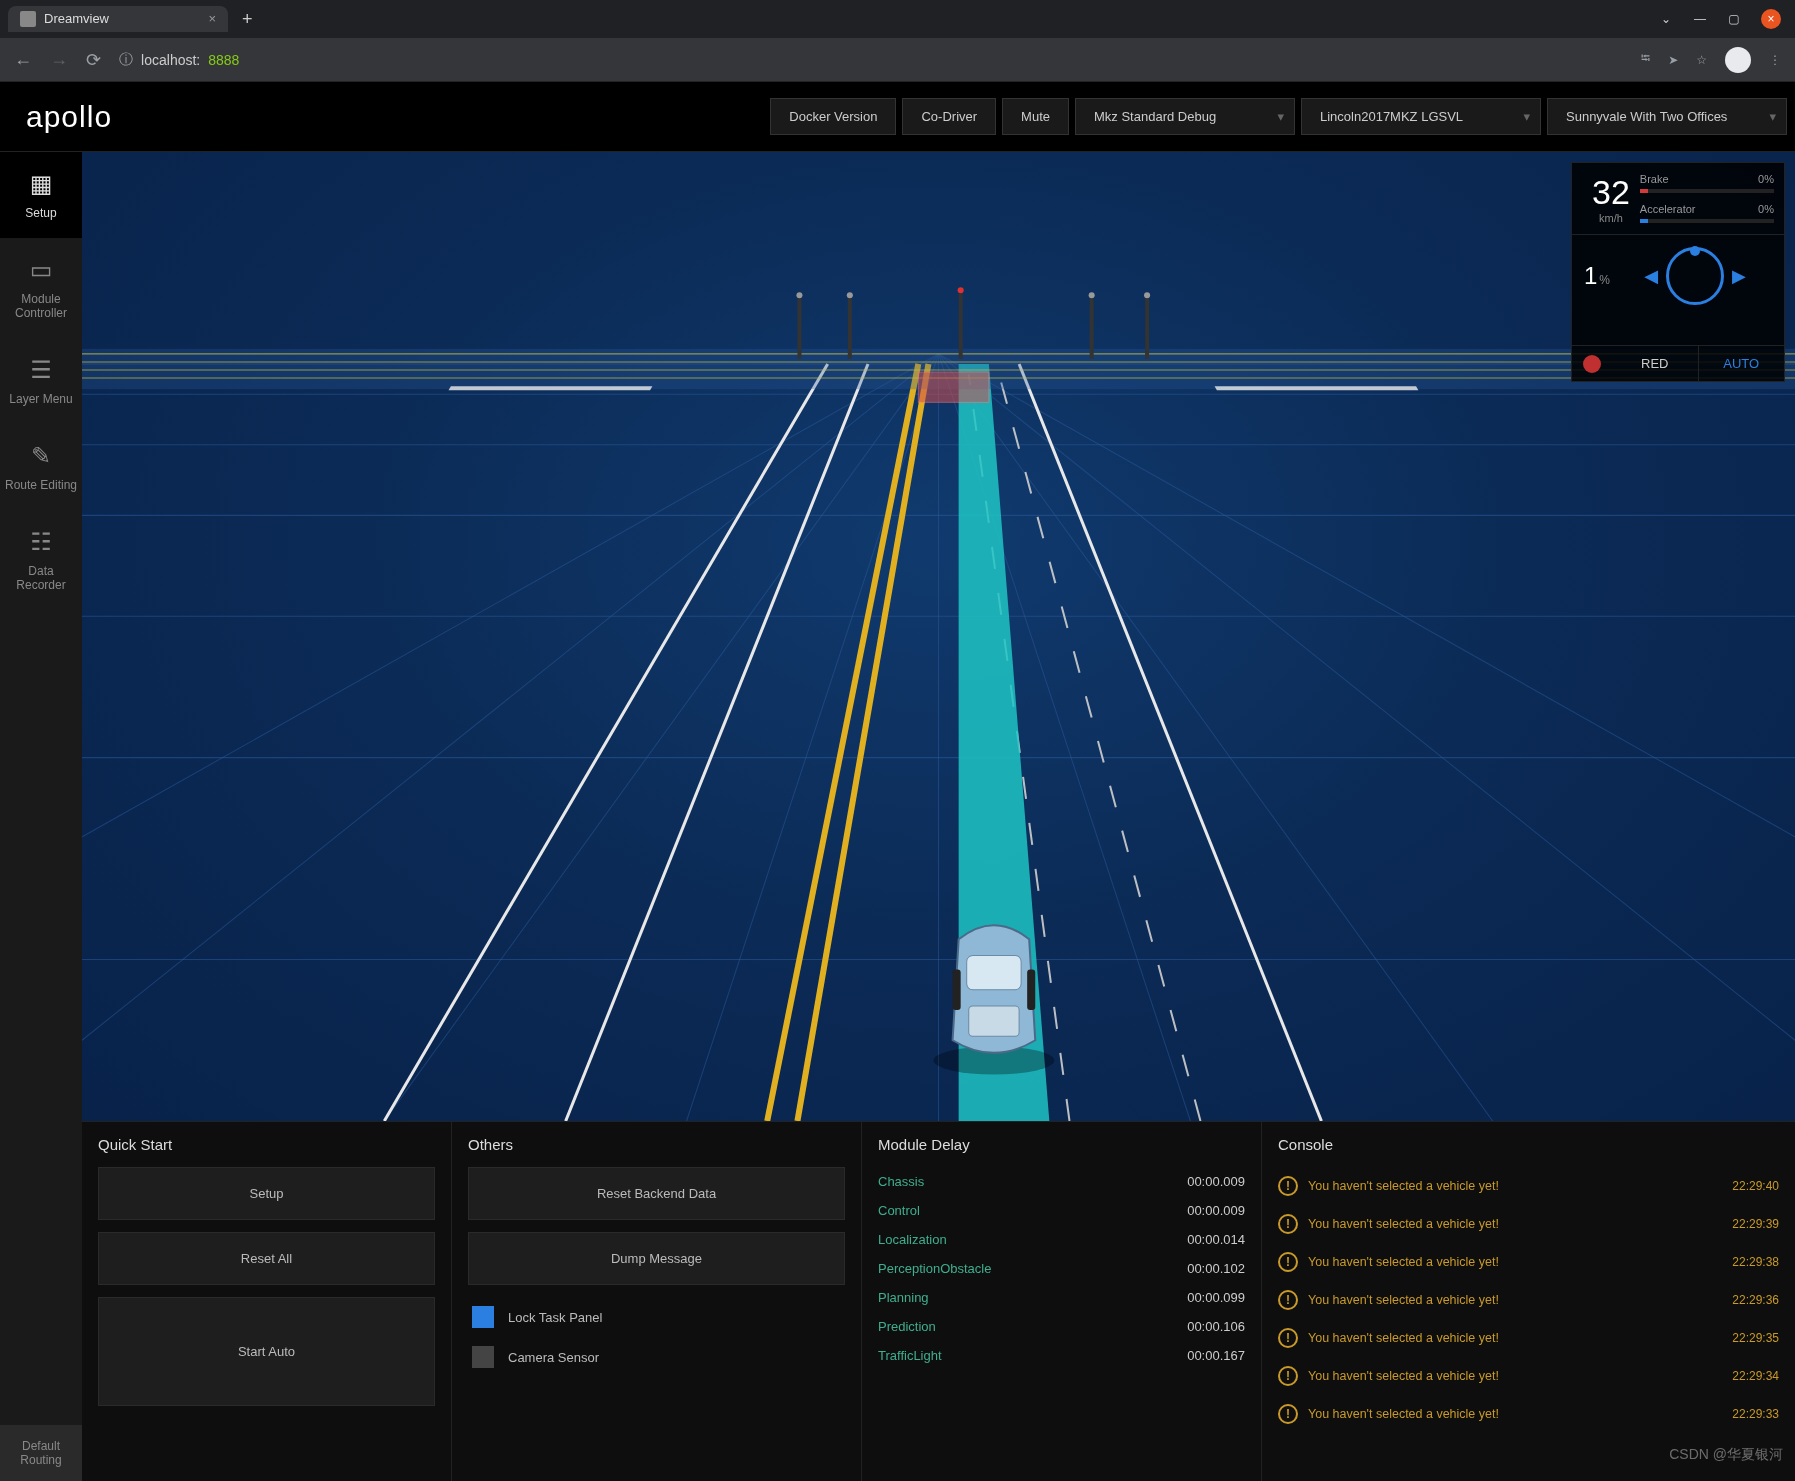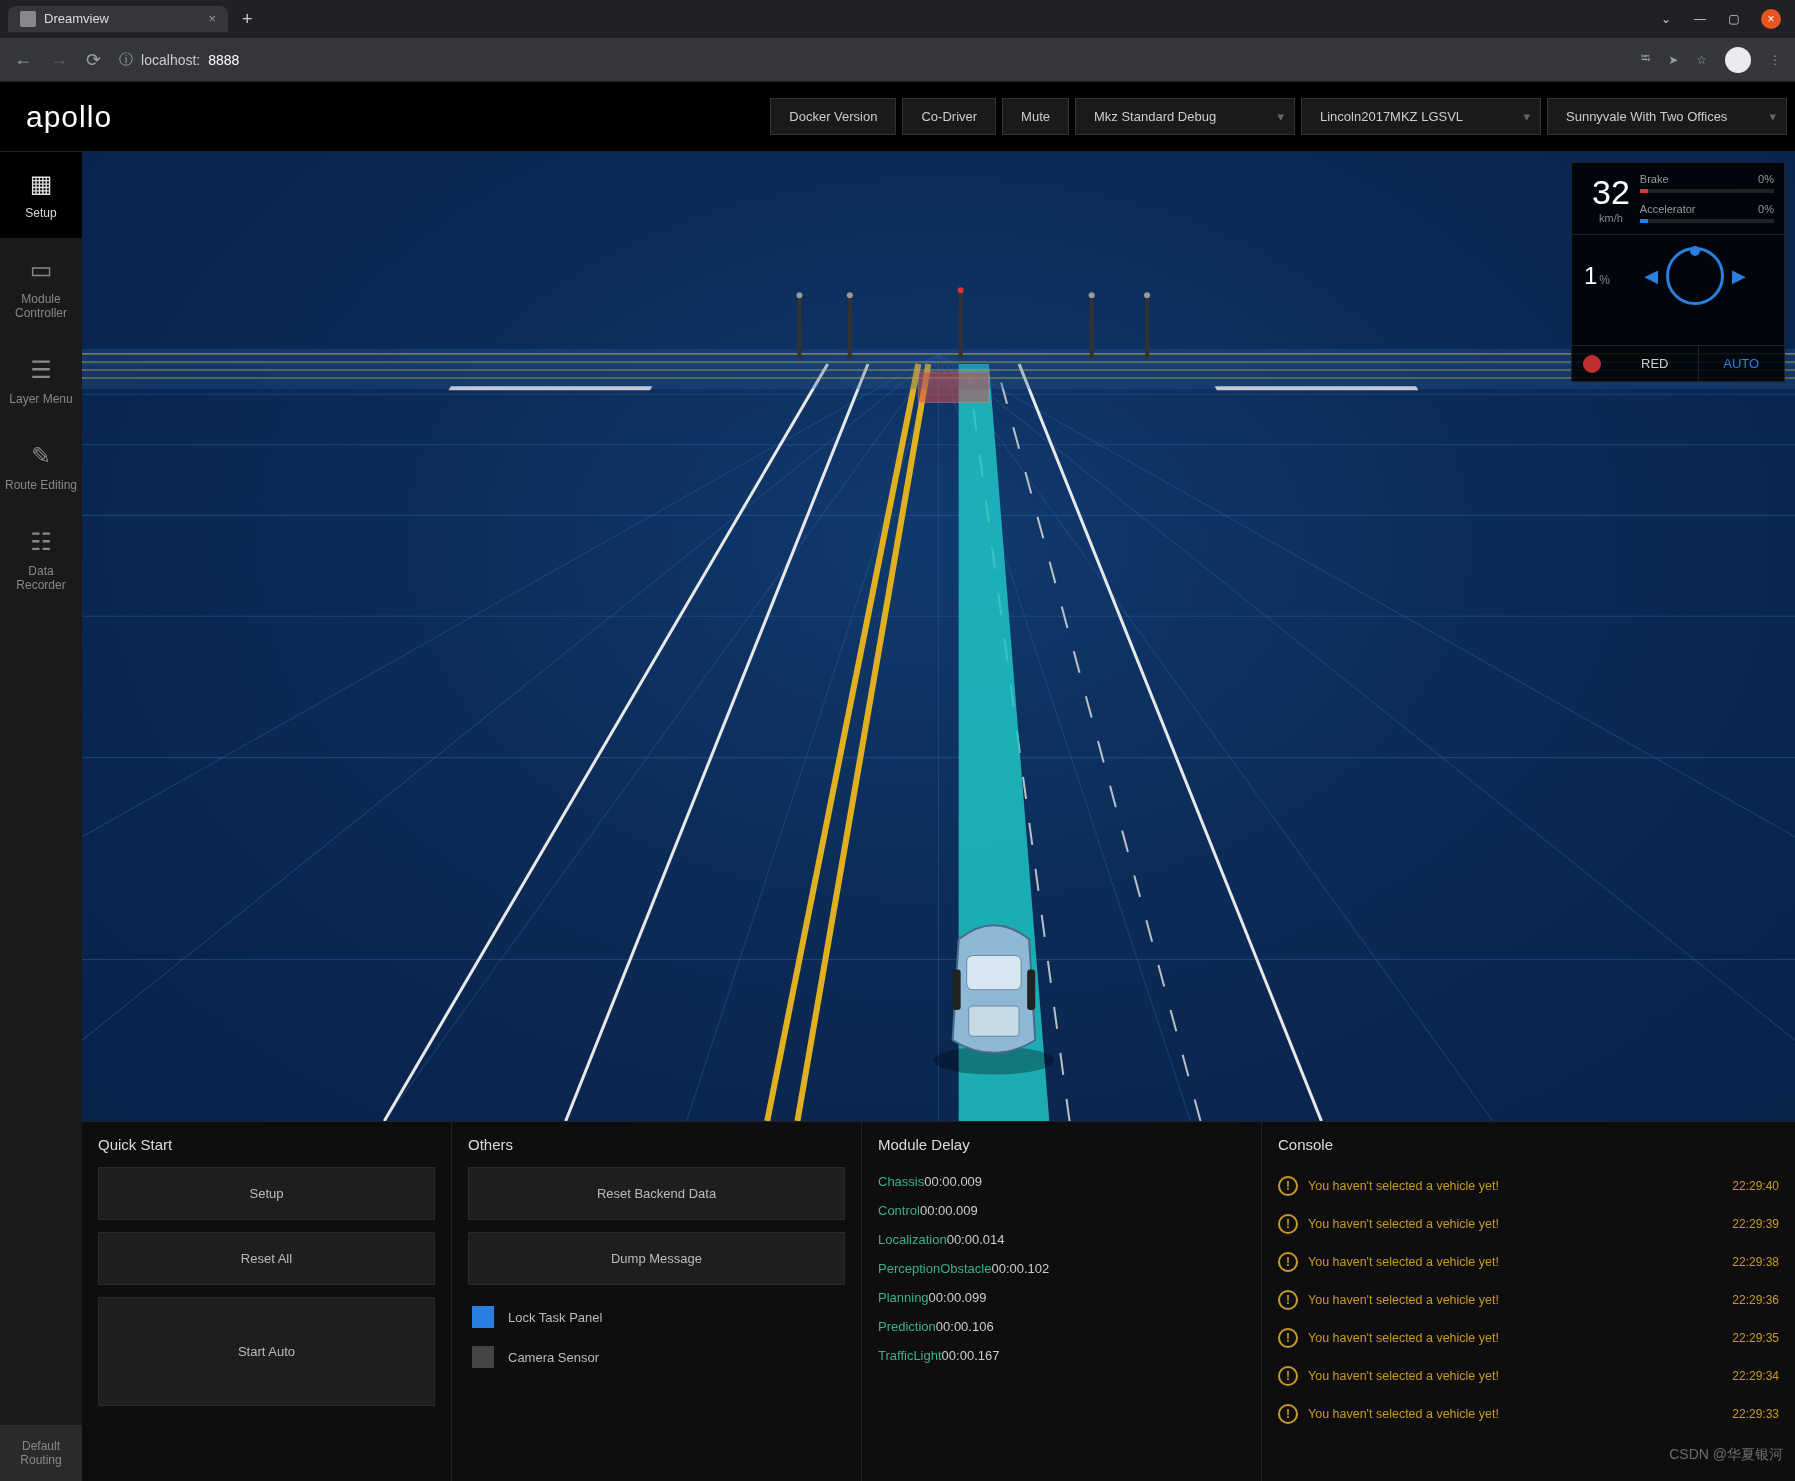--- a/index.html
+++ b/index.html
@@ -70,21 +70,21 @@
 
 .panels { display: flex; height: 360px; background: #0e0e0e; border-top: 1px solid #222; }
 .panel { flex: 1; border-right: 1px solid #222; padding: 14px 16px; overflow-y: auto; }
 .panel:last-child { border-right: none; }
 .panel h3 { color: #ddd; font-size: 15px; font-weight: 500; margin-bottom: 14px; }
 .pbtn { display: block; width: 100%; background: #1e1e1e; border: 1px solid #2a2a2a; color: #bbb; padding: 18px 0; margin-bottom: 12px; font-size: 13px; text-align: center; cursor: pointer; }
 .pbtn.tall { padding: 46px 0; }
 .check-row { display: flex; align-items: center; gap: 14px; padding: 9px 4px; color: #bbb; font-size: 13px; }
 .check-row .box { width: 22px; height: 22px; background: #444; }
 .check-row .box.on { background: #2a7fe0; }
-.delay-row { display: flex; padding: 7px 0; font-size: 13px; }
+.delay-row { display: flex; justify-content: space-between; padding: 7px 0; font-size: 13px; }
 .delay-row .name { color: #3fae8e; }
 .delay-row .val { color: #ccc; }
 .console-row { display: flex; align-items: center; gap: 10px; padding: 9px 0; font-size: 12.5px; }
 .warn-ic { width: 20px; height: 20px; border: 2px solid #c99a2a; border-radius: 50%; color: #c99a2a; display: flex; align-items: center; justify-content: center; font-size: 12px; font-weight: bold; flex-shrink: 0; }
 .console-row .msg { color: #c99a2a; flex: 1; }
 .console-row .ts { color: #c99a2a; font-size: 12px; }
 
 .watermark { position: fixed; bottom: 17px; right: 12px; color: rgba(200,200,200,0.5); font-size: 14px; }
 </style>
 </head>
@@ -105,21 +105,21 @@
       <span class="win-close">×</span>
     </div>
   </div>
   <div class="addr-bar">
     <span class="nav-icon">←</span>
     <span class="nav-icon" style="opacity:.4">→</span>
     <span class="nav-icon">⟳</span>
     <div class="addr-input">
       <span class="ic">ⓘ</span>
       <span>localhost:</span>
-        <span style="color:#ffffff">8888</span>
+        <span style="color:#84cc16">8888</span>
     </div>
     <div class="addr-right">
       <span>⭾</span>
       <span>➤</span>
       <span>☆</span>
       <span class="avatar-ic"></span>
       <span>⋮</span>
     </div>
   </div>
 </div>

